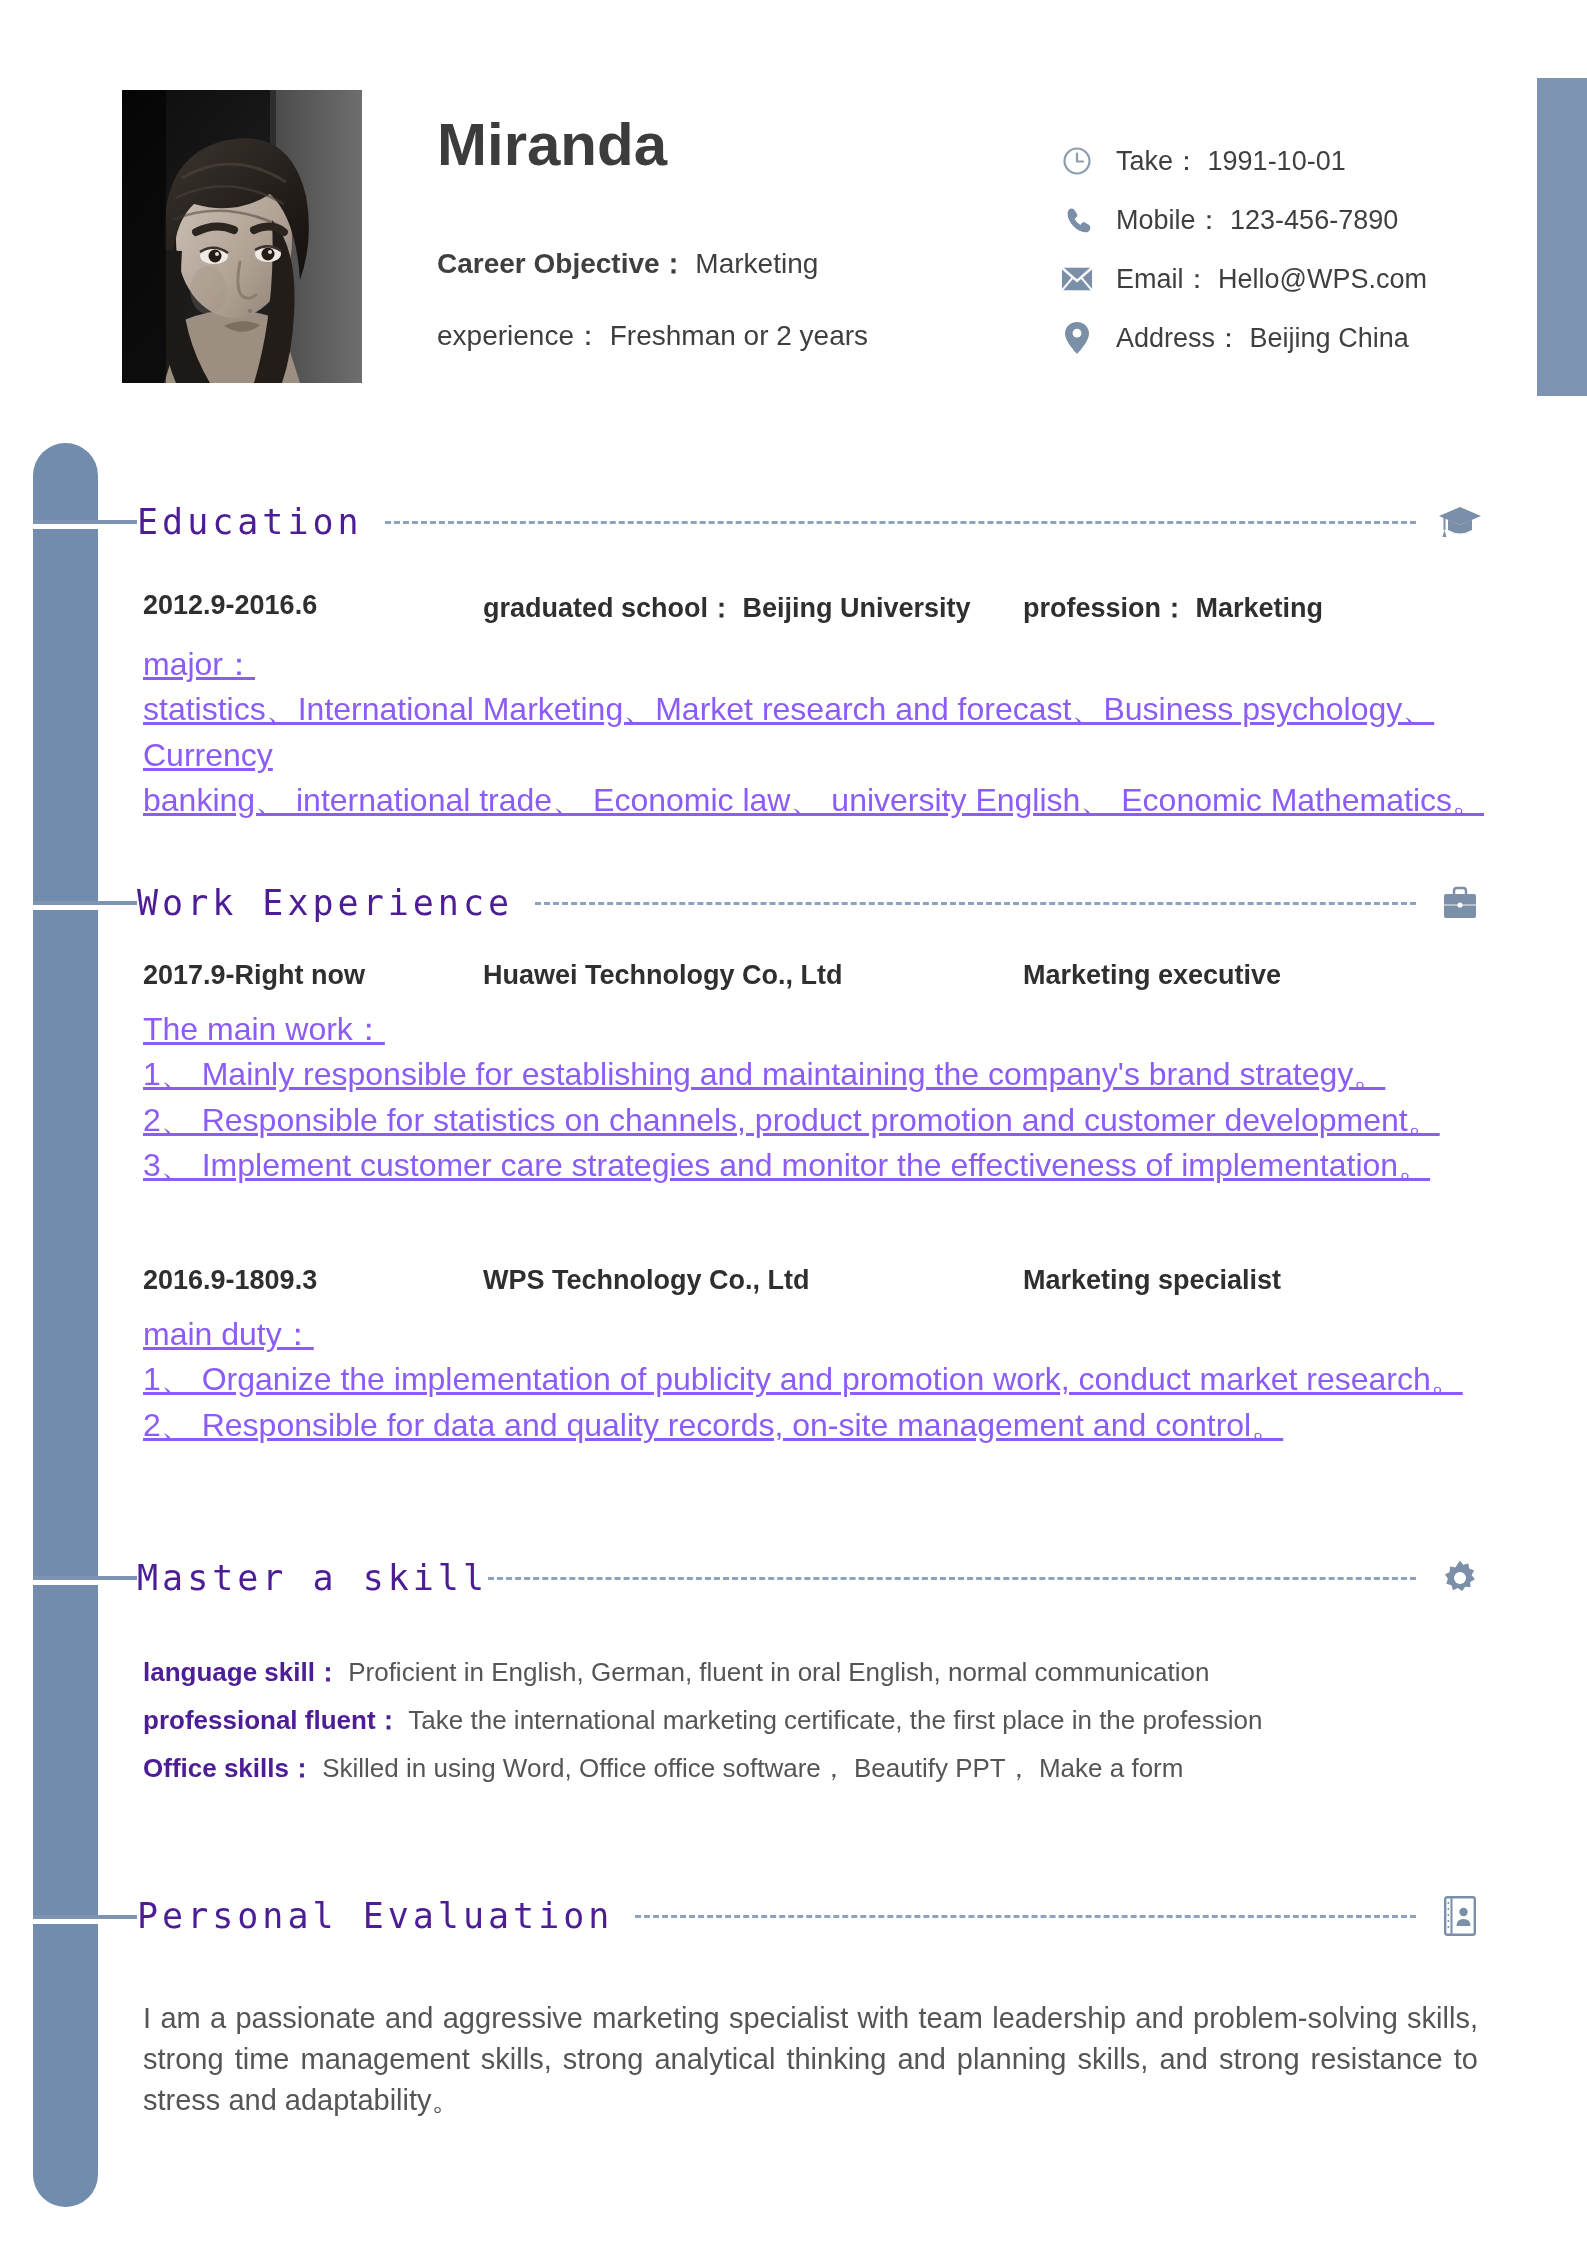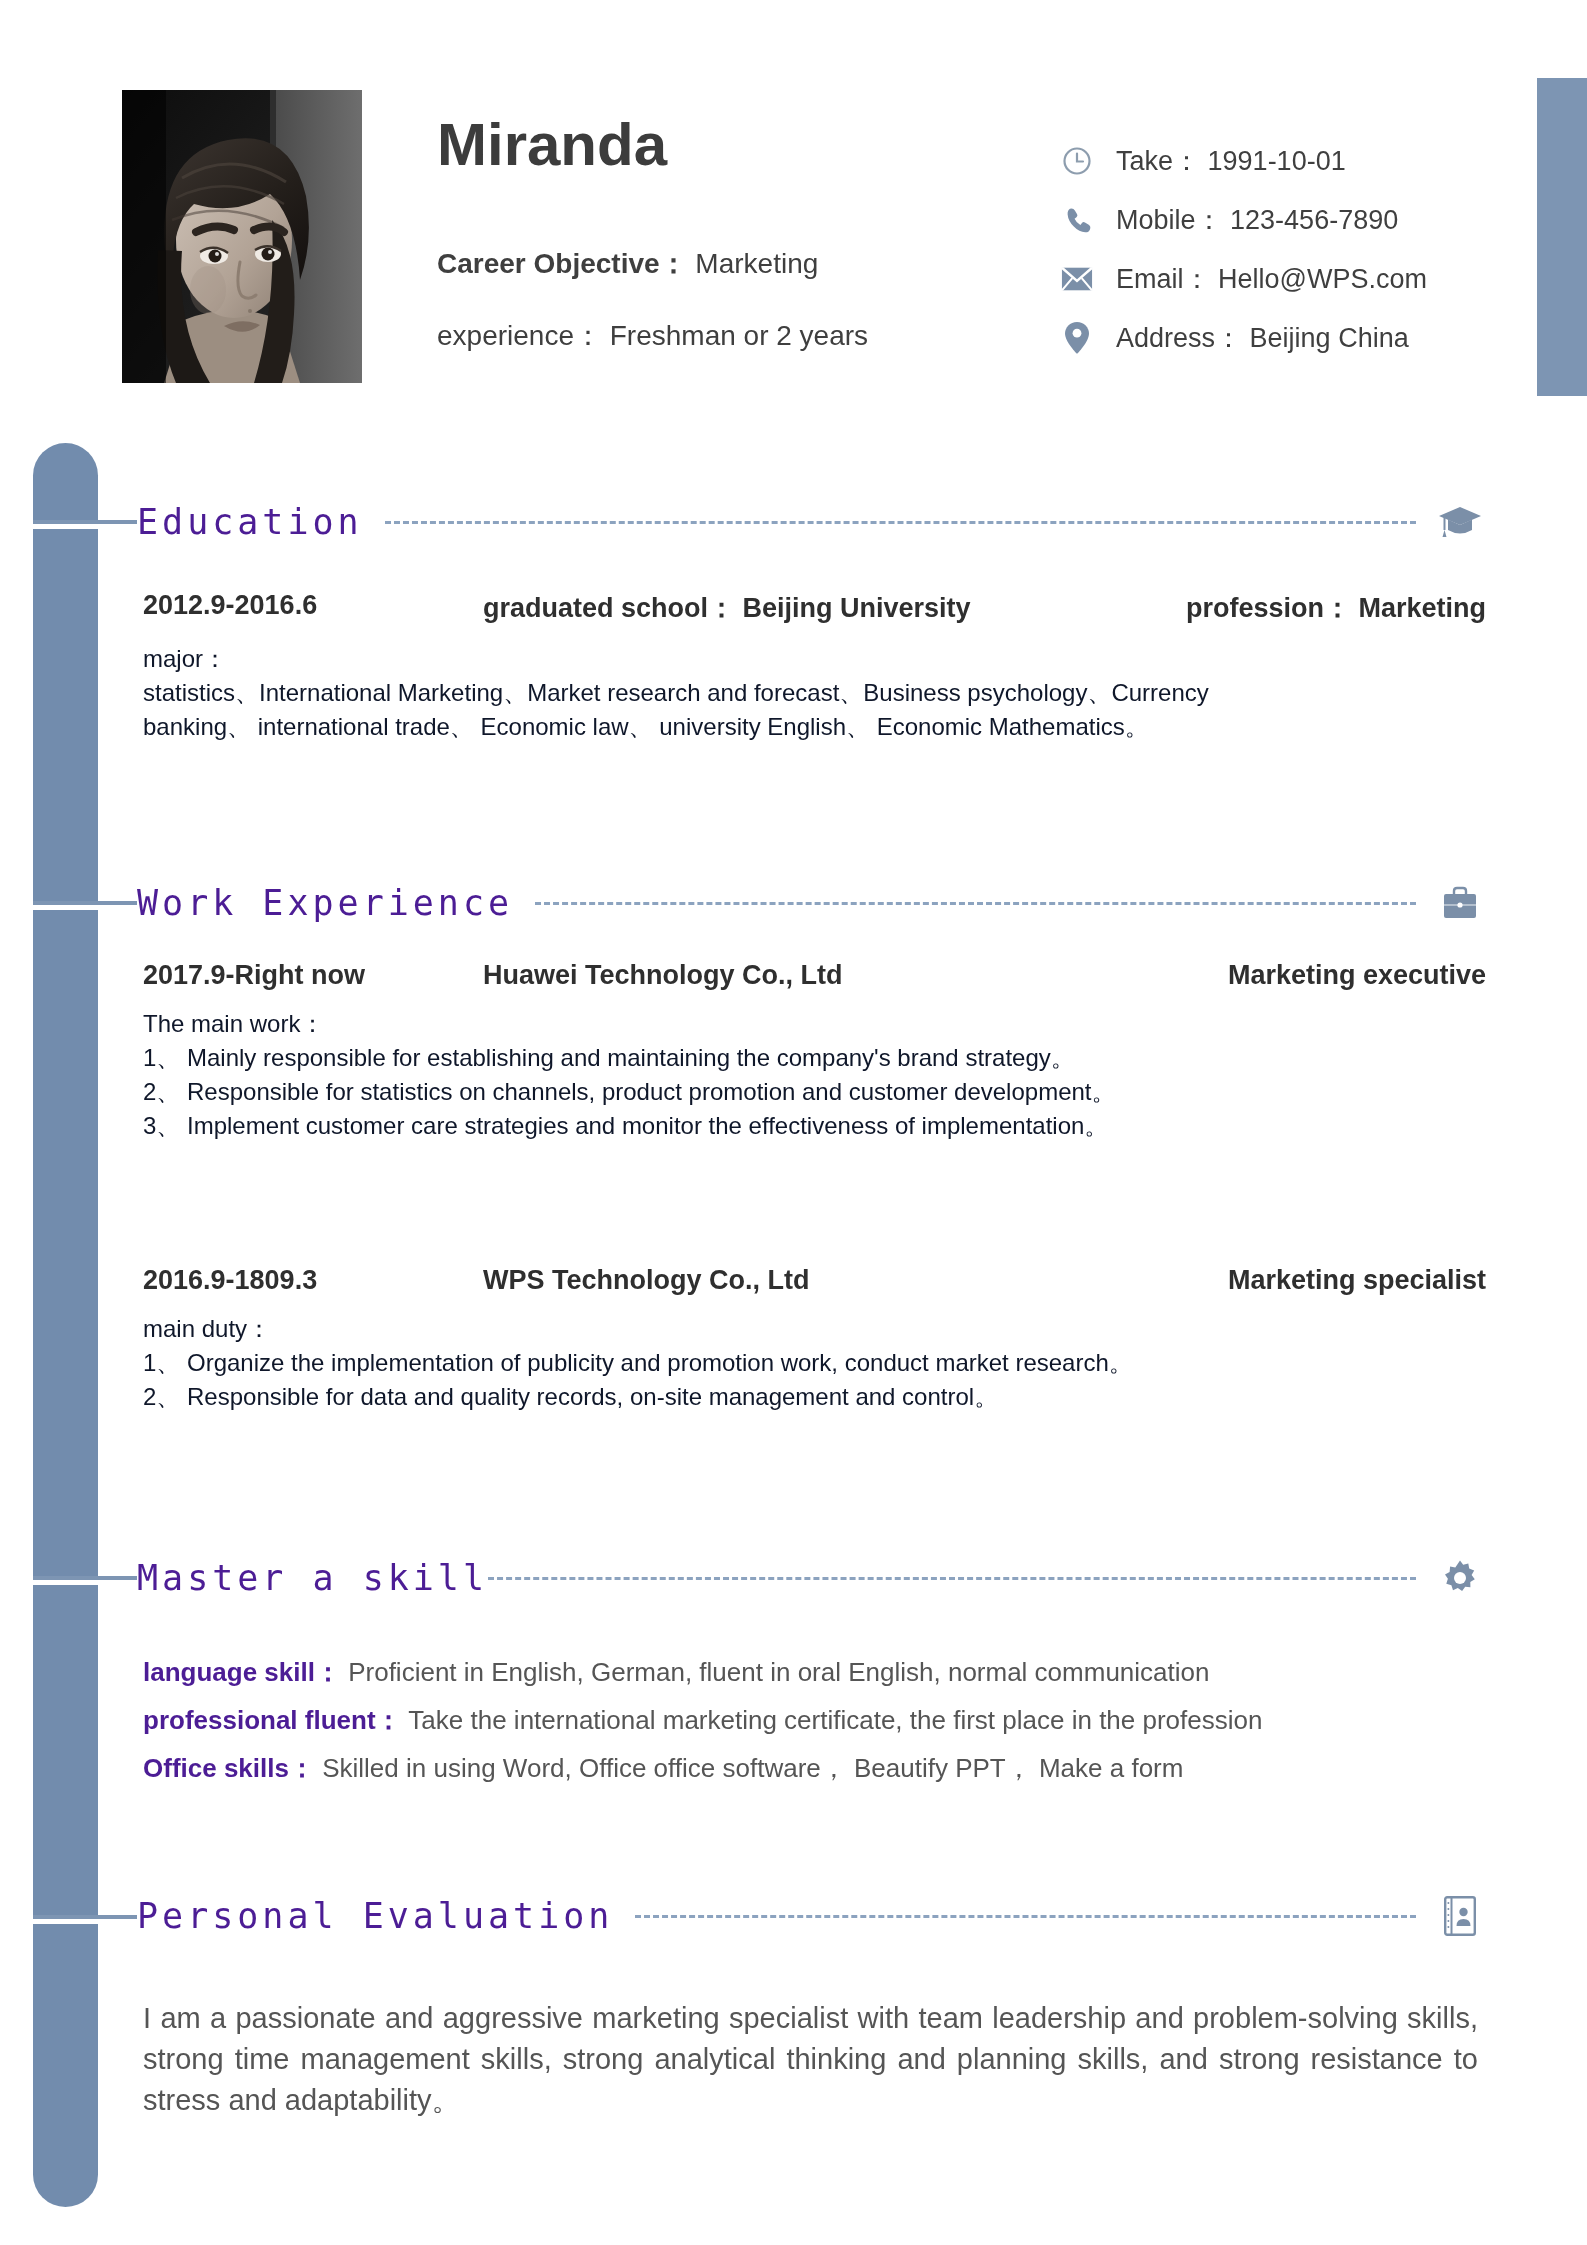--- a/index.html
+++ b/index.html
@@ -158,26 +158,27 @@
 
   .row3 {
     display: flex;
     font-size: 27px;
     font-weight: bold;
     color: #2f2f2f;
     margin-bottom: 16px;
   }
   .row3 .c1 { width: 340px; flex: 0 0 340px; }
   .row3 .c2 { width: 540px; flex: 0 0 540px; }
-  .row3 .c3 { flex: 1 1 auto; text-align: right; }
+  .row3 .c3 { flex: 1 1 auto; text-align: left; }
 
   .body-line {
-    font-size: 24px;
-    color: #0f172a;
+    font-size: 32px;
+    color: #8b5cf6;
     line-height: 1.42;
+    text-decoration: underline;
   }
   .body-para {
     font-size: 29px;
     color: #555555;
     line-height: 1.42;
   }
   .just {
     text-align: justify;
     text-align-last: left;
   }

